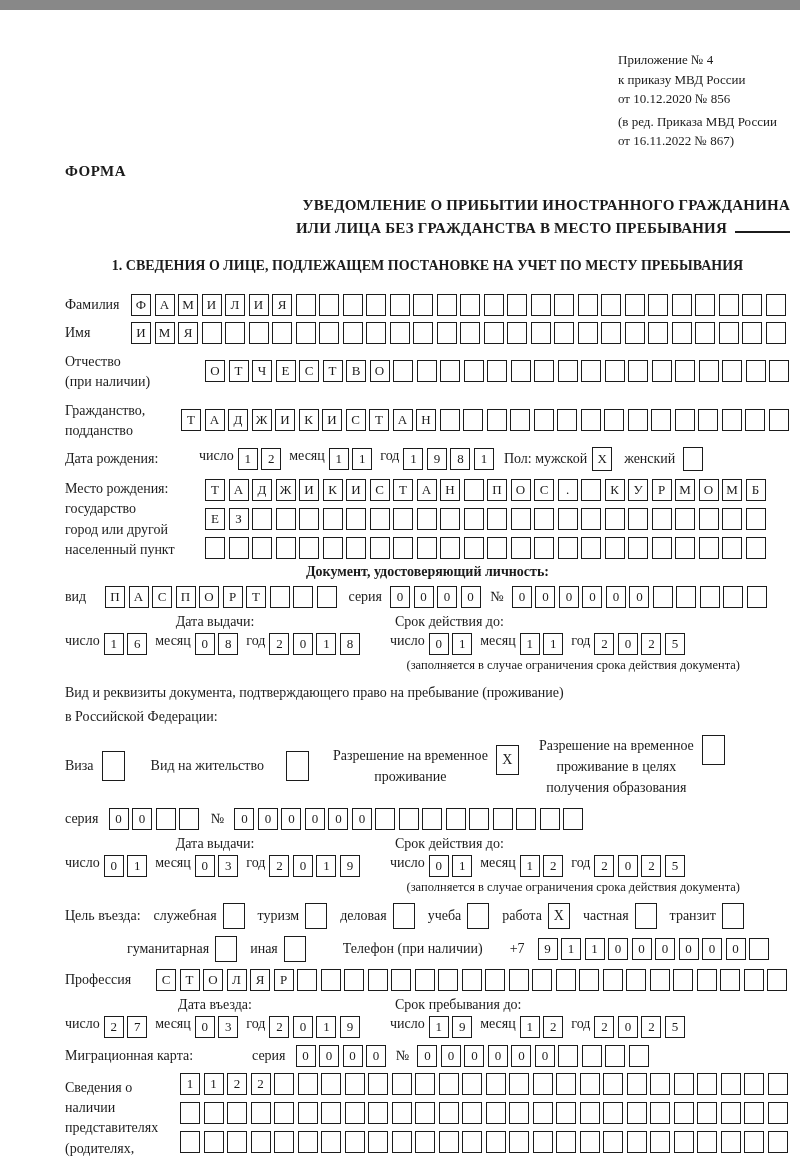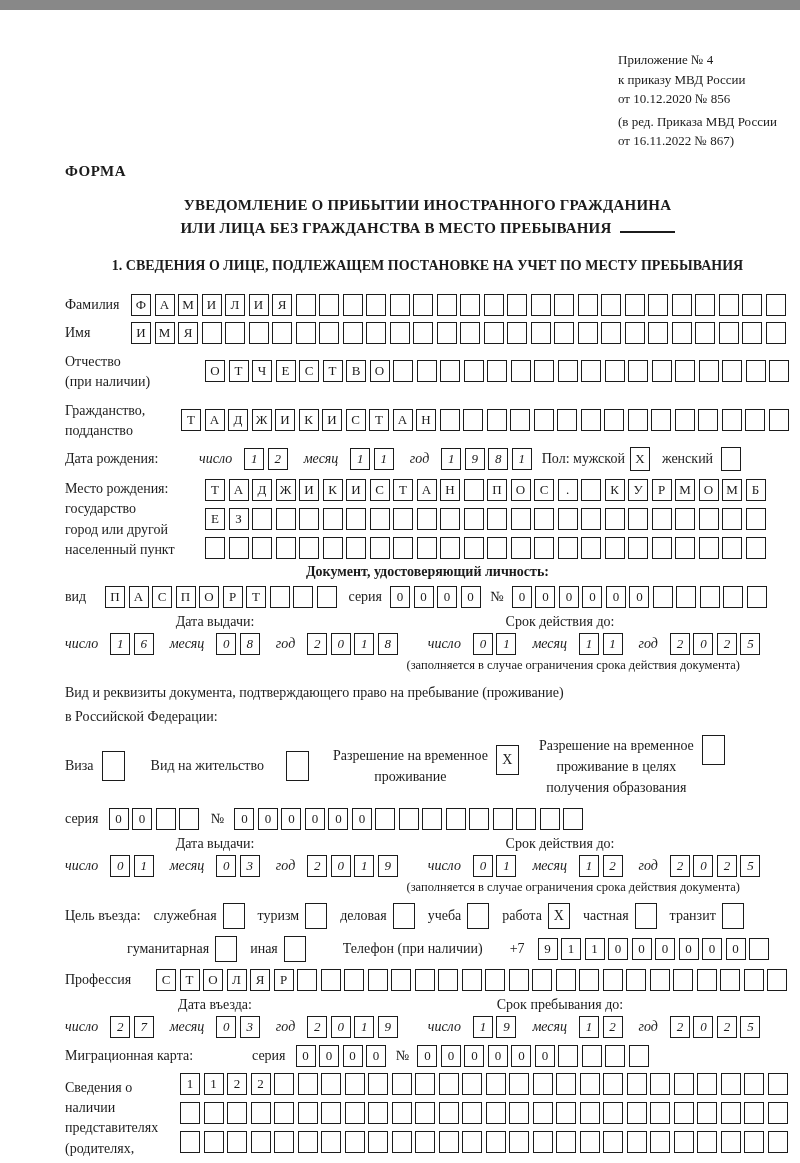--- a/index.html
+++ b/index.html
@@ -5,41 +5,41 @@
   html,body{margin:0;padding:0;background:#888;}
   .page{
     width:800px;height:1163px;background:#ffffff;margin:10px auto;
     box-sizing:border-box;padding:40px 10px 0 65px;overflow:hidden;
     font-family:"Liberation Serif","DejaVu Serif",serif;color:#1b1b1b;
     font-size:14px;position:relative;
   }
   .annex{margin-left:553px;font-size:13px;line-height:1.5;}
   .annex-note{margin-top:3px;}
   .forma{padding-right:25px;font-weight:bold;font-size:15px;margin-top:12px;letter-spacing:.5px;}
-  .title{text-align:center;font-weight:bold;font-size:15px;line-height:1.55;margin-top:14px;letter-spacing:.2px;}
+  .title{text-align:right;font-weight:bold;font-size:15px;line-height:1.55;margin-top:14px;letter-spacing:.2px;}
   .blankline{display:inline-block;width:55px;border-bottom:2px solid #1b1b1b;margin-left:8px;height:12px;}
   .section{text-align:center;font-weight:bold;font-size:14px;margin-top:18px;margin-bottom:20px;}
   .frow{display:flex;align-items:center;margin-bottom:6px;}
   .frow.vcenter{align-items:center;}
   .flabel{flex:none;line-height:22px;}
   .lab2{line-height:1.45;padding-top:2px;}
   .w66{width:66px;} .w116{width:116px;} .w140{width:140px;} .w40{width:40px;} .w91{width:91px;} .w187{width:187px;} .w115{width:115px;}
   .cellrow{display:inline-flex;gap:3.5px;flex:none;}
   .cell{
     box-sizing:border-box;flex:none;width:20px;height:22px;border:1.6px solid #1c1c1c;
     display:inline-flex;align-items:center;justify-content:center;
     font-size:13px;background:#fff;
   }
   .stack{display:flex;flex-direction:column;gap:7px;}
-  .dg{display:inline-flex;align-items:center;gap:12px;font-style:italic;}
+  .dg{display:inline-flex;gap:4px;}
   .dg .lb{margin-left:4px;}
   .doc-head{text-align:center;font-weight:bold;margin:4px 0 6px 0;}
   .dhead{display:flex;margin-bottom:3px;}
   .dhead .h1{width:300px;text-align:center;}
-  .dhead .h2{width:330px;text-align:center;margin-left:30px;}
+  .dhead .h2{width:330px;text-align:left;margin-left:30px;}
   .daterow{display:flex;align-items:center;margin-bottom:3px;}
   .daterow .right{margin-left:30px;}
   .note-r{text-align:right;padding-right:50px;font-size:12.5px;margin-bottom:8px;}
   .intro{line-height:1.7;}
   .chk{
     box-sizing:border-box;flex:none;width:23px;height:30px;border:1.6px solid #1c1c1c;
     display:inline-flex;align-items:center;justify-content:center;font-size:14px;background:#fff;
   }
   .chk.sq{height:26px;width:22px;}
   .rp-row{display:flex;align-items:center;margin:6px 0 10px 0;}

